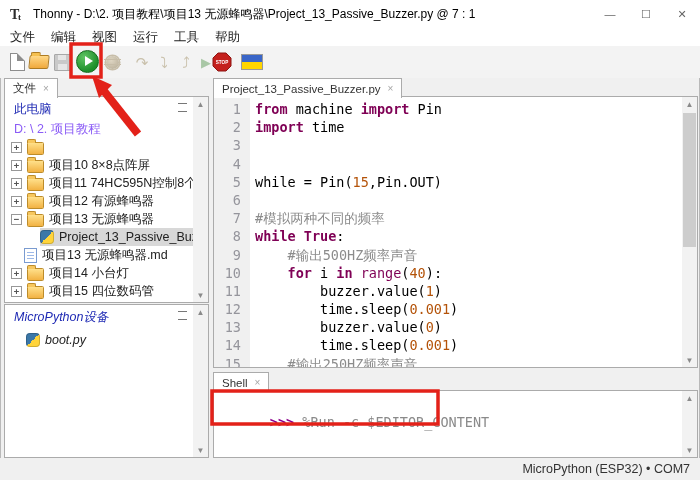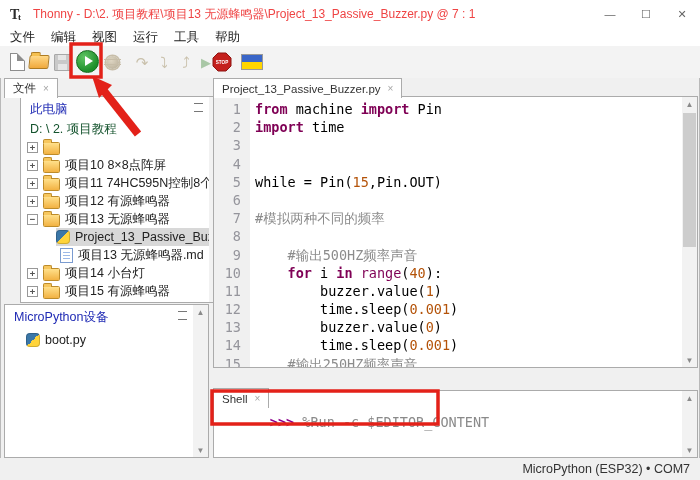--- a/index.html
+++ b/index.html
@@ -2,21 +2,21 @@
 <html><head>
 <meta charset="utf-8">
 <style>
   html,body{margin:0;padding:0;background:#d8d8d8;font-family:"Liberation Sans",sans-serif;}
   #app{position:relative;width:700px;height:480px;background:#f0f0f0;overflow:hidden;
        box-shadow:inset 0 0 0 1px #b9b9b9;}
   
   .titlebar{position:absolute;left:0;top:0;width:700px;height:28px;background:#ffffff;
             display:flex;align-items:center;}
   .app-icon{width:16px;height:16px;margin:0 8px 0 9px;flex:none;}
-  .title-text{font-size:12px;color:#ef4444;white-space:nowrap;}
+  .title-text{font-size:12px;color:#000000;white-space:nowrap;}
   .win-controls{margin-left:auto;display:flex;height:100%;}
   .win-btn{width:36px;height:100%;display:flex;align-items:center;justify-content:center;
            color:#666;font-size:11px;cursor:default;}
   
   .menubar{position:absolute;left:0;top:28px;width:700px;height:18px;background:#ffffff;
            display:flex;align-items:center;padding-left:2px;}
   .menu-item{padding:0 8px;font-size:12.5px;color:#222;}
   
   .toolbar{position:absolute;left:0;top:46px;width:700px;height:32px;background:#f3f3f3;}
   .tbtn{position:absolute;top:3px;width:24px;height:26px;display:flex;align-items:center;justify-content:center;}
@@ -45,21 +45,21 @@
           background:linear-gradient(#3a66c8 0 50%,#ffd500 50% 100%);}
   
   .tab{position:absolute;height:19px;background:#fff;border:1px solid #ababab;border-bottom:none;
        display:flex;align-items:center;padding:0 8px;font-size:11.5px;color:#333;z-index:4;}
   .tab .close{margin-left:7px;color:#a5a5a5;font-size:10px;}
   
   .panel{position:absolute;background:#fff;border:1px solid #ababab;z-index:2;}
   .panel-head{display:flex;align-items:center;font-size:12.5px;color:#1f2ab4;padding:4px 0 1px 9px;}
   .panel-menu{position:absolute;right:21px;top:6px;width:9px;height:7px;
               border-top:1.6px solid #777;border-bottom:1.6px solid #777;}
-  .path-row{font-size:12.5px;color:#14532d;padding:2px 0 0 9px;}
+  .path-row{font-size:12.5px;color:#8b5cf6;padding:2px 0 0 9px;}
   .scrollcol{position:absolute;right:0;top:0;bottom:0;width:15px;background:#f2f2f2;z-index:3;}
   .sarrow{position:absolute;left:0;width:15px;height:14px;color:#8a8a8a;font-size:8px;
           display:flex;align-items:center;justify-content:center;}
   .sarrow.up{top:0;} .sarrow.down{bottom:0;}
   .sthumb{position:absolute;left:1px;width:13px;background:#cdcdcd;}
   
   .tree{position:absolute;left:0;right:15px;}
   .tree-row{height:18px;display:flex;align-items:center;font-size:12.5px;color:#222;white-space:nowrap;overflow:hidden;}
   .expander{width:9px;height:9px;flex:none;border:1px solid #989898;background:#fff;margin-right:5px;
             font:bold 9px/8px "DejaVu Sans Mono",monospace;text-align:center;color:#555;}
@@ -165,21 +165,21 @@
     <div class="tbtn" style="left:240px">
         <span class="i-flag"></span>
       </div>
   </div>
 
   <div class="tab" style="left:4px;top:78px;">
     <span>文件</span>
     <span class="close">×</span>
   </div>
 
-  <div class="panel" style="left:20px;top:96px;width:203px;height:205px;">
+  <div class="panel" style="left:4px;top:96px;width:203px;height:205px;">
     <div class="panel-head">
       <span>此电脑</span>
     </div>
     <span class="panel-menu"></span>
     <div class="path-row">D: \ 2. 项目教程</div>
     <div class="tree" style="top:41px;" id="files-tree-host">
         <div class="tree-row" style="padding-left: 6px;">
           <span class="expander">+</span>
           <span class="rowinner">
             <span class="ticon icon-folder"></span>
@@ -213,49 +213,49 @@
             <span class="tlabel">项目13 无源蜂鸣器</span>
           </span>
         </div>
         <div class="tree-row selected" style="padding-left: 20px;">
           <span class="exp-spacer"></span>
           <span class="rowinner">
             <span class="ticon icon-python"></span>
             <span class="tlabel">Project_13_Passive_Buzzer</span>
           </span>
         </div>
-        <div class="tree-row" style="padding-left: 24px;">
+        <div class="tree-row" style="padding-left: 4px;">
           <span class="exp-spacer"></span>
           <span class="rowinner">
             <span class="ticon icon-markdown"></span>
             <span class="tlabel">项目13 无源蜂鸣器.md</span>
           </span>
         </div>
         <div class="tree-row" style="padding-left: 6px;">
           <span class="expander">+</span>
           <span class="rowinner">
             <span class="ticon icon-folder"></span>
             <span class="tlabel">项目14 小台灯</span>
           </span>
         </div>
         <div class="tree-row" style="padding-left: 6px;">
           <span class="expander">+</span>
           <span class="rowinner">
             <span class="ticon icon-folder"></span>
-            <span class="tlabel">项目15 有源蜂鸣器</span>
+            <span class="tlabel">项目15 四位数码管</span>
           </span>
         </div>
       </div>
     <div class="scrollcol">
       <span class="sarrow up">▲</span>
       <span class="sarrow down">▼</span>
     </div>
   </div>
 
-  <div class="panel" style="left:4px;top:304px;width:203px;height:152px;">
+  <div class="panel" style="left:4px;top:304px;width:203px;height:152px;font-style:italic;">
     <div class="panel-head">
       <span>MicroPython设备</span>
     </div>
     <span class="panel-menu"></span>
     <div class="tree" style="top:26px;" id="device-tree-host">
         <div class="tree-row" style="padding-left: 6px;">
           <span class="exp-spacer"></span>
           <span class="rowinner">
             <span class="ticon icon-python"></span>
             <span class="tlabel">boot.py</span>
@@ -299,20 +299,21 @@
           <div class="code-line">
             <span class="lnum">6</span>
             <span class="ltext"></span>
           </div>
           <div class="code-line">
             <span class="lnum">7</span>
             <span class="ltext"><span class="tok-c">#模拟两种不同的频率</span></span>
           </div>
           <div class="code-line">
             <span class="lnum">8</span>
+            <span class="ltext"><span class="tok-k">while</span><span class="tok-t"> </span><span class="tok-k">True</span><span class="tok-t">:</span></span>
           </div>
           <div class="code-line">
             <span class="lnum">9</span>
             <span class="ltext"><span class="tok-t">    </span><span class="tok-c">#输出500HZ频率声音</span></span>
           </div>
           <div class="code-line">
             <span class="lnum">10</span>
             <span class="ltext"><span class="tok-t">    </span><span class="tok-k">for</span><span class="tok-t"> i </span><span class="tok-k">in</span><span class="tok-t"> </span><span class="tok-b">range</span><span class="tok-t">(</span><span class="tok-n">40</span><span class="tok-t">):</span></span>
           </div>
           <div class="code-line">
@@ -337,21 +338,21 @@
           </div>
         </div>
     </div>
     <div class="scrollcol">
       <span class="sarrow up">▲</span>
       <div class="sthumb" style="top:16px;height:134px;"></div>
       <span class="sarrow down">▼</span>
     </div>
   </div>
 
-  <div class="tab" style="left:213px;top:388px;">
+  <div class="tab" style="left:213px;top:372px;">
     <span>Shell</span>
     <span class="close">×</span>
   </div>
 
   <div class="panel" style="left:213px;top:390px;width:483px;height:66px;">
     <div class="shell-line">
       <span class="prompt">&gt;&gt;&gt;</span><span class="shellcmd"> %Run -c $EDITOR_CONTENT</span>
     </div>
     <div class="scrollcol">
       <span class="sarrow up">▲</span>

